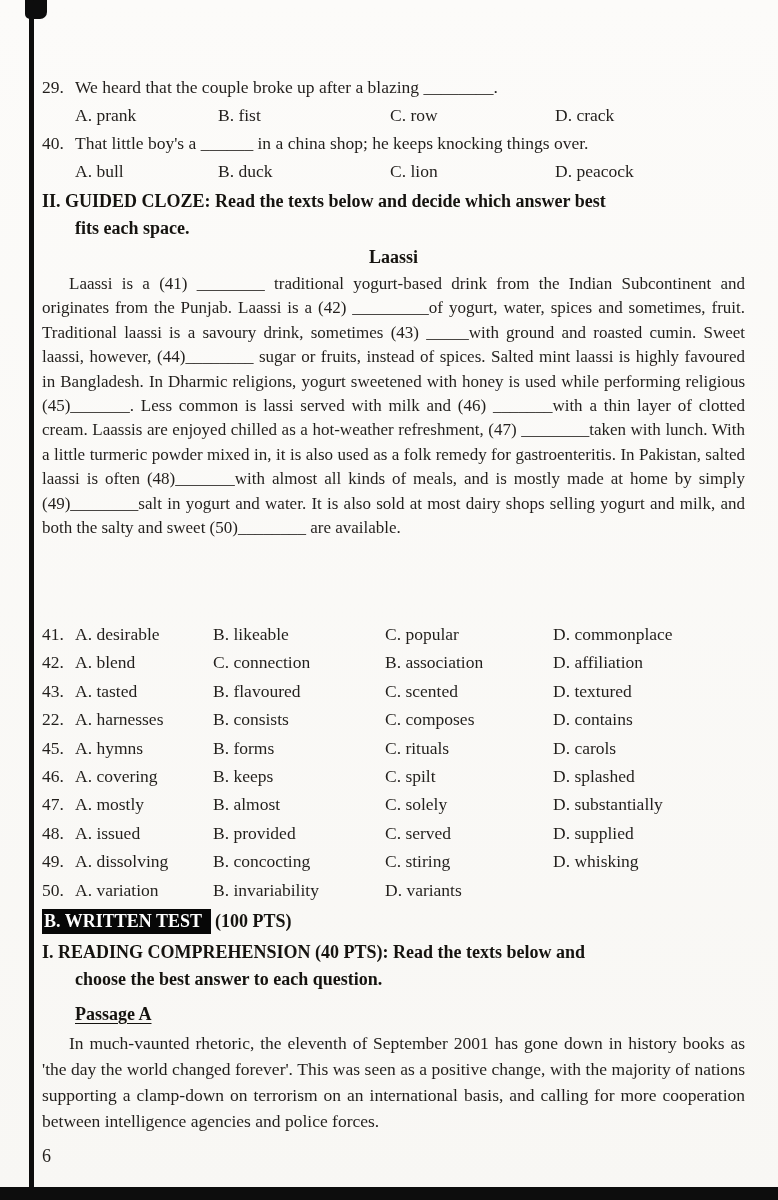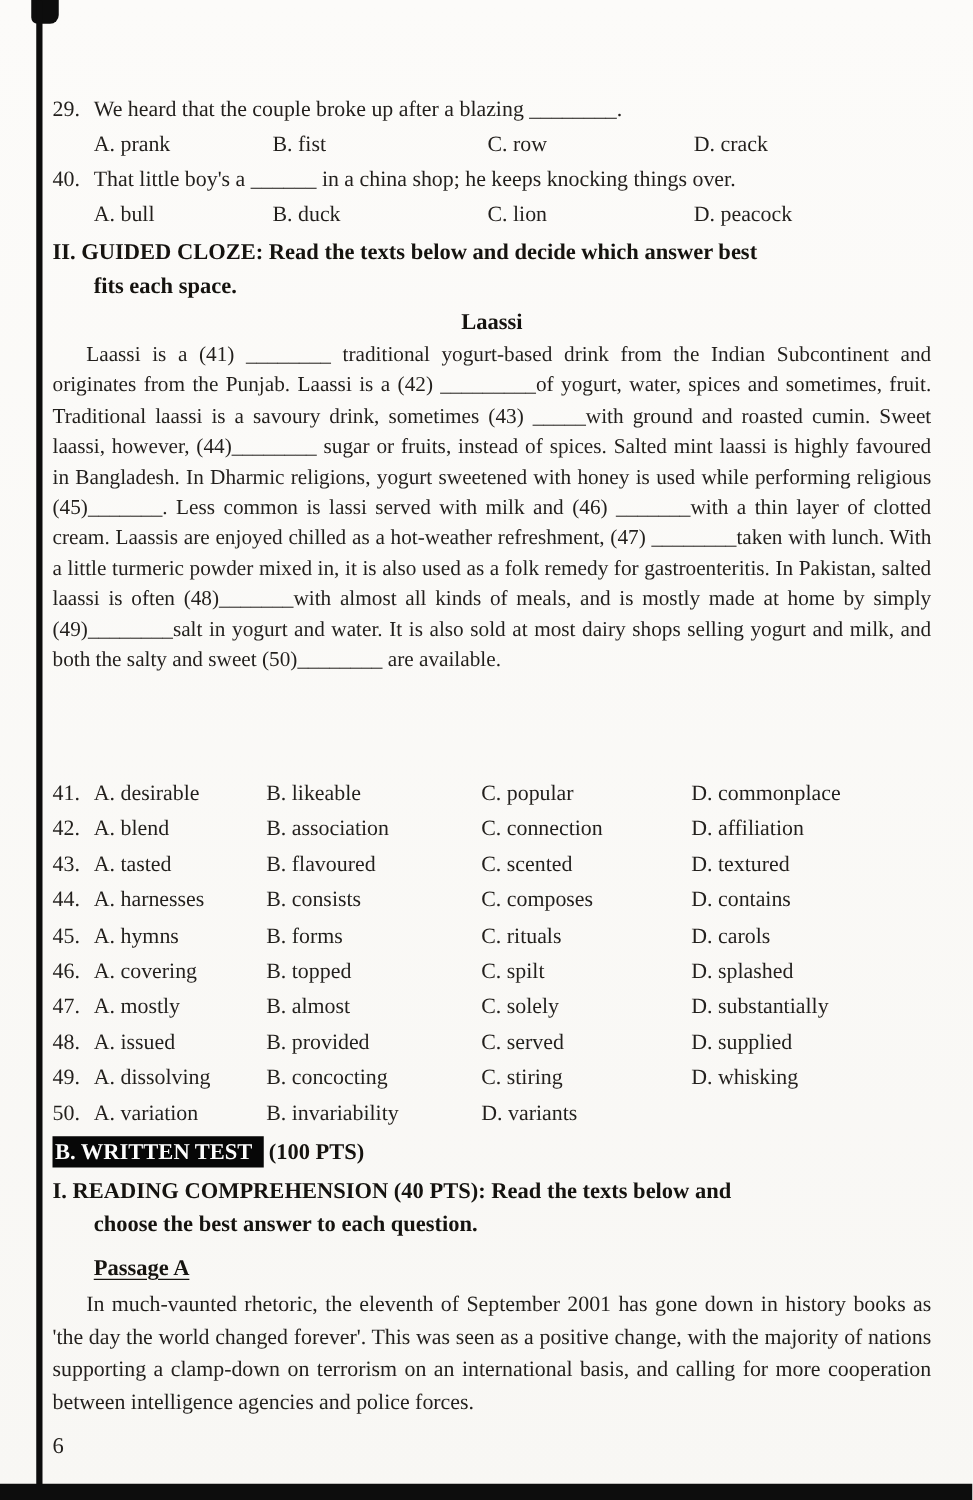--- a/index.html
+++ b/index.html
@@ -97,49 +97,49 @@
       <div class="cloze-row">
         <span>41.</span>
         <span>A. desirable</span>
         <span>B. likeable</span>
         <span>C. popular</span>
         <span>D. commonplace</span>
       </div>
       <div class="cloze-row">
         <span>42.</span>
         <span>A. blend</span>
+        <span>C. connection</span>
         <span>B. association</span>
-        <span>C. connection</span>
         <span>D. affiliation</span>
       </div>
       <div class="cloze-row">
         <span>43.</span>
         <span>A. tasted</span>
         <span>B. flavoured</span>
         <span>C. scented</span>
         <span>D. textured</span>
       </div>
       <div class="cloze-row">
-        <span>44.</span>
+        <span>22.</span>
         <span>A. harnesses</span>
         <span>B. consists</span>
         <span>C. composes</span>
         <span>D. contains</span>
       </div>
       <div class="cloze-row">
         <span>45.</span>
         <span>A. hymns</span>
         <span>B. forms</span>
         <span>C. rituals</span>
         <span>D. carols</span>
       </div>
       <div class="cloze-row">
         <span>46.</span>
         <span>A. covering</span>
-        <span>B. topped</span>
+        <span>B. keeps</span>
         <span>C. spilt</span>
         <span>D. splashed</span>
       </div>
       <div class="cloze-row">
         <span>47.</span>
         <span>A. mostly</span>
         <span>B. almost</span>
         <span>C. solely</span>
         <span>D. substantially</span>
       </div>

